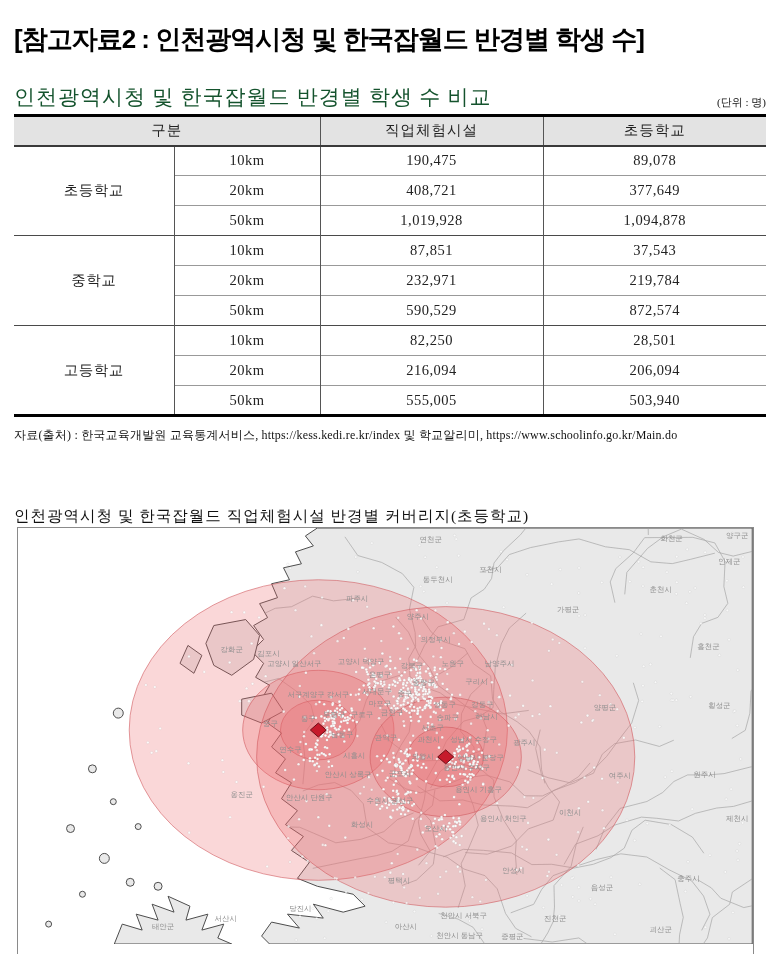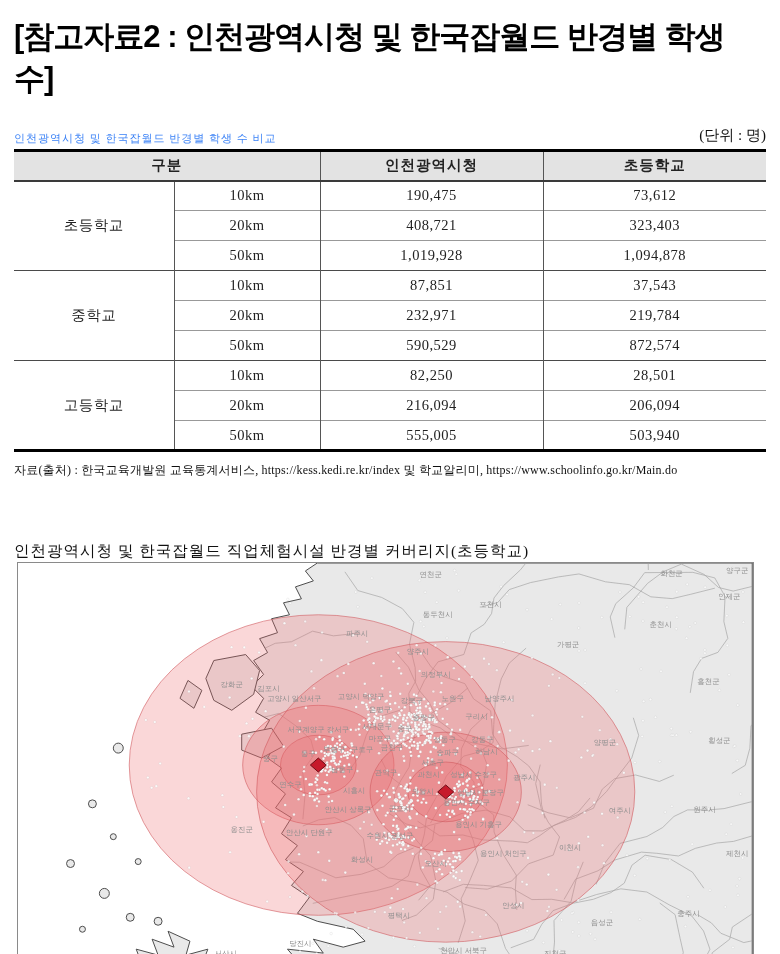--- a/index.html
+++ b/index.html
@@ -2,42 +2,42 @@
 <html><head>
 <meta charset="utf-8">
 <style>
   * { margin:0; padding:0; box-sizing:border-box; }
   html,body { width:780px; background:#ffffff; font-family:"Liberation Serif", serif; }
   body { height:954px; overflow:hidden; color:#111; }
   .page { padding:14px 14px 0 14px; }
 
   .main-title {
     font-family:"Liberation Sans", sans-serif;
-    font-weight:800; font-size:31px; letter-spacing:-1px;
-    color:#000; margin-top:2px;
+    font-weight:800; font-size:26px; letter-spacing:-1px;
+    color:#000; margin-top:8px;
   }
 
   .table-caption-row {
     display:flex; justify-content:space-between; align-items:flex-end;
     margin-top:26px; margin-bottom:3px;
   }
-  .table-subtitle { font-size:11px; letter-spacing:1px; color:#3b82f6; }
-  .unit-label { font-size:15px; color:#111; padding-bottom:1px; }
+  .table-subtitle { font-size:21px; letter-spacing:1px; color:#14532d; }
+  .unit-label { font-size:11px; color:#111; padding-bottom:1px; }
 
   table.stats {
     width:752px; border-collapse:collapse; table-layout:fixed;
     border-top:3px solid #000; border-bottom:3px solid #000;
     font-size:14.5px; color:#222;
   }
   table.stats col.c1 { width:160px; }
   table.stats col.c2 { width:146px; }
   table.stats col.c3 { width:223px; }
   table.stats col.c4 { width:223px; }
   table.stats th {
-    background:#e3e3e3; font-weight:bold; height:30px;
+    background:#e3e3e3; font-weight:normal; height:30px;
     border-bottom:2px solid #3a3a3a; letter-spacing:1px;
   }
   table.stats td { height:30px; text-align:center; letter-spacing:0.5px; }
   .v-sep { border-left:1px solid #555; }
   tr.inner-row td { border-top:1px solid #999; }
   tr.group-start td { border-top:1.5px solid #4a4a4a;margin-top:28px; }
 
   .source-note { font-size:12px; color:#111; margin-top:10px; letter-spacing:0.2px; }
 
   .map-title { font-size:15.5px; letter-spacing:1px; color:#111; margin-top:62px; }
@@ -63,35 +63,35 @@
   <table class="stats">
     <colgroup>
         <col class="c1">
         <col class="c2">
         <col class="c3">
         <col class="c4">
       </colgroup>
     <thead>
       <tr>
         <th colspan="2">구분</th>
-        <th class="v-sep">인천광역시청</th>
+        <th class="v-sep">직업체험시설</th>
         <th class="v-sep">초등학교</th>
       </tr>
     </thead>
     <tbody id="table-body">
         <tr class="group-start">
           <td rowspan="3">초등학교</td>
           <td class="v-sep">10km</td>
           <td class="v-sep">190,475</td>
-          <td class="v-sep">73,612</td>
+          <td class="v-sep">89,078</td>
         </tr>
         <tr class="inner-row">
           <td class="v-sep">20km</td>
           <td class="v-sep">408,721</td>
-          <td class="v-sep">323,403</td>
+          <td class="v-sep">377,649</td>
         </tr>
         <tr class="inner-row">
           <td class="v-sep">50km</td>
           <td class="v-sep">1,019,928</td>
           <td class="v-sep">1,094,878</td>
         </tr>
         <tr class="group-start">
           <td rowspan="3">중학교</td>
           <td class="v-sep">10km</td>
           <td class="v-sep">87,851</td>

